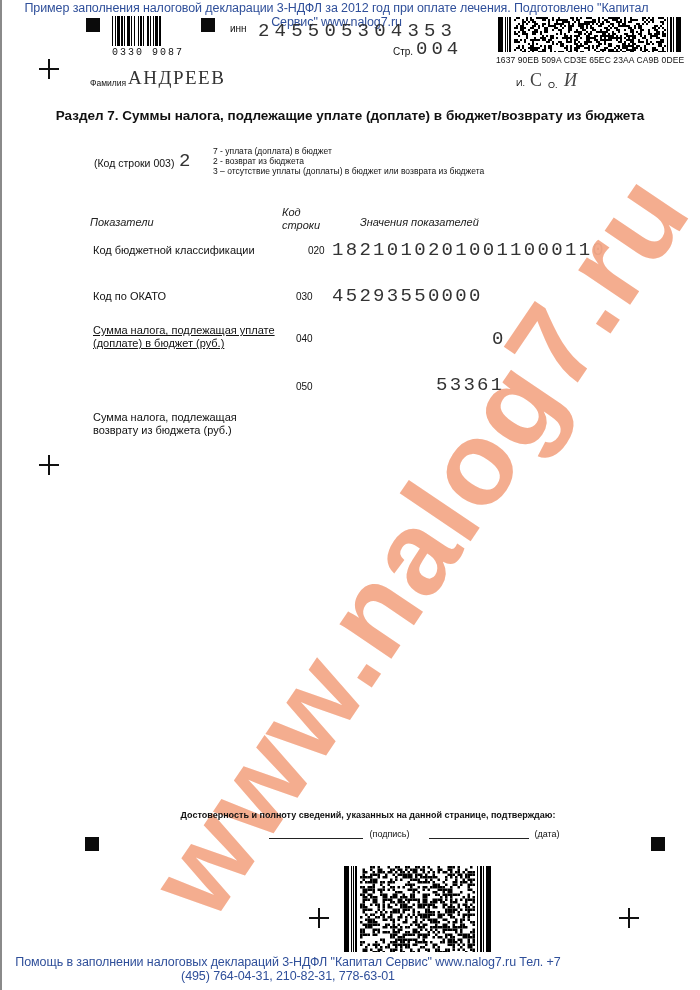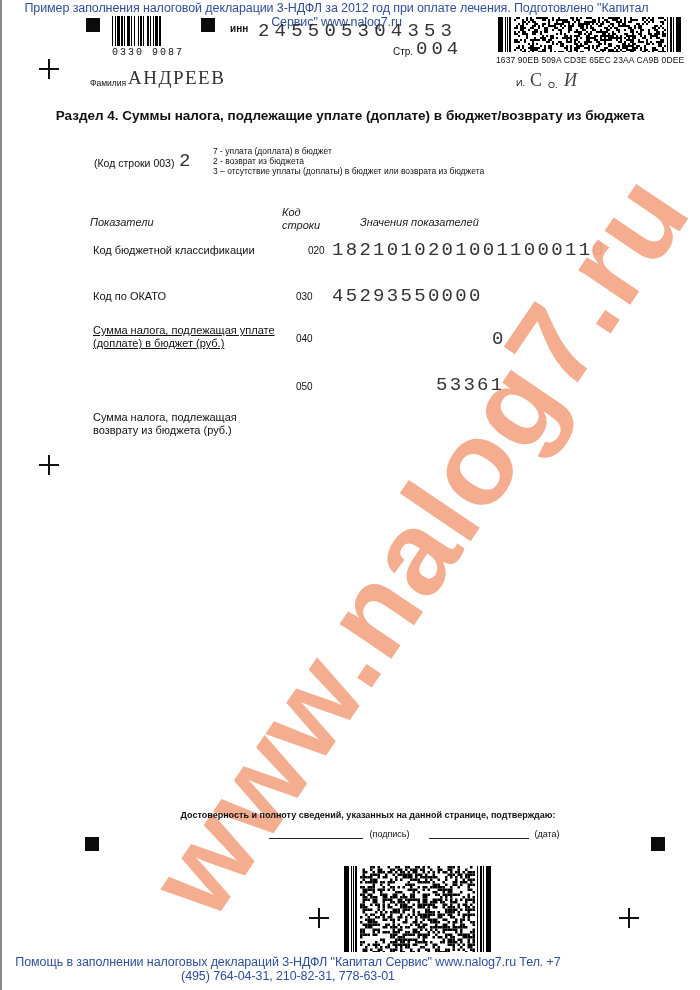--- a/index.html
+++ b/index.html
@@ -69,21 +69,21 @@
       <span style="width: 1px; background: rgb(255, 255, 255);"></span>
       <span style="width: 3px; background: rgb(0, 0, 0);"></span>
       <span style="width: 1px; background: rgb(255, 255, 255);"></span>
       <span style="width: 2px; background: rgb(0, 0, 0);"></span>
       <span style="width: 1px; background: rgb(255, 255, 255);"></span>
     </div>
   <div class="barcode-caption" style="text-align:center; margin-top:1px;">0330 9087</div>
 </div>
 <div class="abs sq" style="left:201px; top:18px;"></div>
 
-<div class="abs lbl-small" style="left:230px; top:23px; font-size:10px;"><span style="text-transform:lowercase;font-weight:bold;">ИНН</span></div>
+<div class="abs lbl-small" style="left:230px; top:23px; font-size:10px;"><span style="text-transform:lowercase;">ИНН</span></div>
 <div class="abs mono-big" style="left:258px; top:20px; font-size:19px; letter-spacing:5.2px;text-align:center;">245505304353</div>
 
 <div class="abs lbl-small" style="left:393px; top:46px; font-size:10px;">Стр.</div>
 <div class="abs mono-big" style="left:416px; top:38px; font-size:19px; letter-spacing:4px;">004</div>
 
 <div class="abs cross" style="left:39px; top:59px;"></div>
 
 <div class="abs lbl-small" style="left:90px; top:78px; font-size:8.5px;">Фамилия</div>
 <div class="abs" style="left:128px; top:67px; font-family:'Liberation Serif', serif; font-size:19px; color:#333; letter-spacing:1.5px;">АНДРЕЕВ</div>
 
@@ -735,21 +735,21 @@
       <rect x="166" y="34" width="2" height="2" fill="#000"></rect>
     </svg>
 </div>
 <div class="abs" style="left:496px; top:55px; font-size:8.5px; letter-spacing:0.1px;">1637 90EB 509A CD3E 65EC 23AA CA9B 0DEE</div>
 
 <div class="abs" style="left:516px; top:78px; font-size:9px;">И.</div>
 <div class="abs" style="left:530px; top:70px; font-family:'Liberation Serif', serif; font-size:18px; color:#444;">С</div>
 <div class="abs" style="left:548px; top:80px; font-size:9px;">О.</div>
 <div class="abs" style="left:564px; top:70px; font-family:'Liberation Serif', serif; font-style:italic; font-size:18px; color:#444;">И</div>
 
-<div class="abs section-title">Раздел 4. Суммы налога, подлежащие уплате (доплате) в бюджет/возврату из бюджета</div>
+<div class="abs section-title">Раздел 7. Суммы налога, подлежащие уплате (доплате) в бюджет/возврату из бюджета</div>
 
 <div class="abs" style="left:94px; top:157px; font-size:10.5px;">(Код строки 003)</div>
 <div class="abs mono-big" style="left:179px; top:150px; font-size:19px;">2</div>
 <div class="abs legend" style="left:213px; top:146px;">
   <div>7 - уплата (доплата) в бюджет</div>
   <div>2 - возврат из бюджета</div>
   <div>3 – отсутствие уплаты (доплаты) в бюджет или возврата из бюджета</div>
 </div>
 
 <div class="abs th" style="left:90px; top:216px; width:160px;">Показатели</div>

